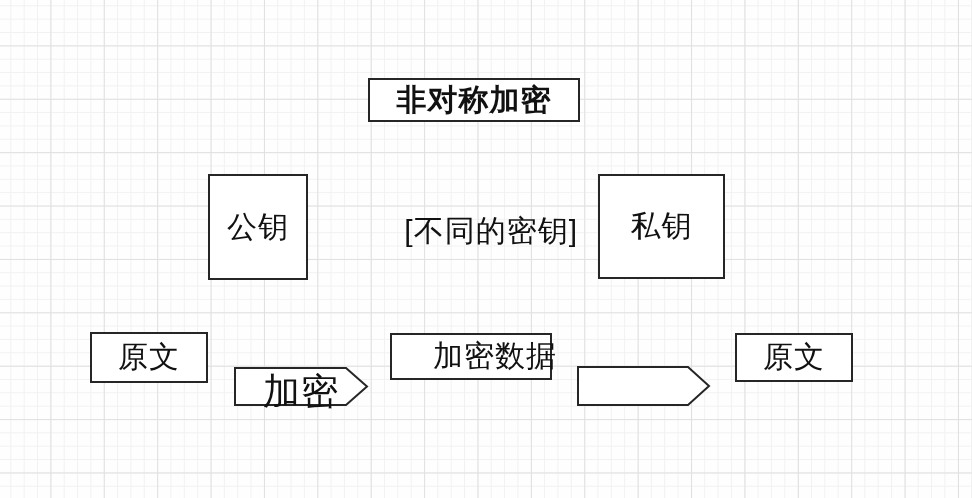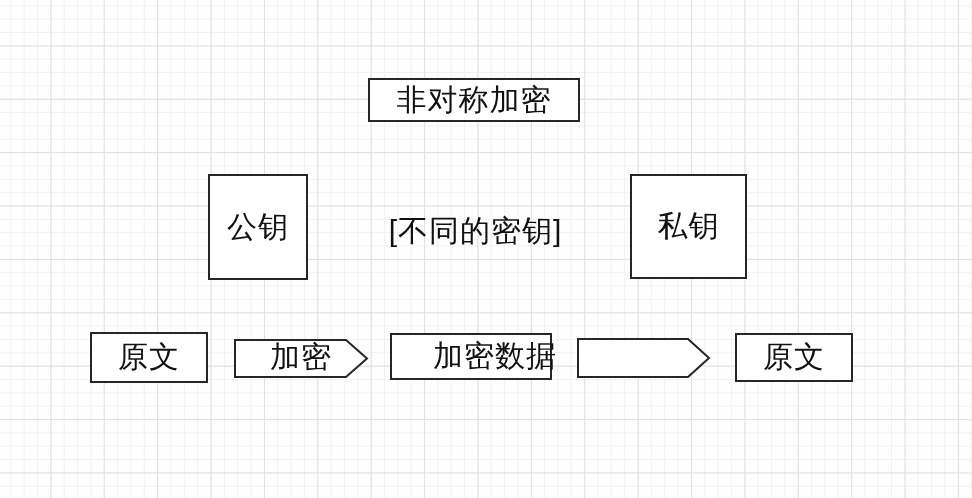--- a/index.html
+++ b/index.html
@@ -38,26 +38,27 @@
     justify-content: center;
     color: #111111;
     font-size: 30px;
     letter-spacing: 1px;
     white-space: nowrap;
   }
 
   .arrow-shape {
     position: absolute;
     display: flex;
-    align-items: flex-end;
+    align-items: flex-start;
     justify-content: center;
     color: #111111;
-    font-size: 30px;
+    font-size: 37px;
     letter-spacing: 1px;
     white-space: nowrap;
+    margin-top: 28px;
   }
 
   .arrow-shape svg {
     position: absolute;
     left: 0;
     top: 0;
     width: 100%;
     height: 100%;
     overflow: visible;
   }
@@ -73,28 +74,28 @@
     z-index: 1;
     padding-right: 14px; 
     padding-left: 14px;
   }
 
   .note-text {
     position: absolute;
     color: #111111;
     font-size: 30px;
     letter-spacing: 1px;
-    text-align: center;
+    text-align: right;
     white-space: nowrap;
   }
 
   
-  .title-box      { left: 368px; top: 78px;  width: 212px; height: 44px;  }
+  .title-box      { left: 368px; top: 78px;  width: 212px; height: 44px; font-weight: bold;  }
   .public-key-box { left: 208px; top: 174px; width: 100px; height: 106px; }
-  .private-key-box{ left: 630px; top: 174px; width: 117px; height: 105px; font-family: Liberation Serif, serif; }
+  .private-key-box{ left: 598px; top: 174px; width: 127px; height: 105px; font-family: Liberation Serif, serif; }
   .keys-note      { left: 373px; top: 211px; width: 205px; }
   .source-box     { left: 90px;  top: 332px; width: 118px; height: 51px;  }
   .encrypt-arrow  { left: 234px; top: 339px; width: 134px; height: 39px;  }
   .encrypted-box  { left: 390px; top: 333px; width: 162px; height: 47px; padding-left: 48px;  }
   .decrypt-arrow  { left: 577px; top: 338px; width: 133px; height: 40px;  }
   .result-box     { left: 735px; top: 333px; width: 118px; height: 49px;  }
 </style>
 </head>
 <body>
 

